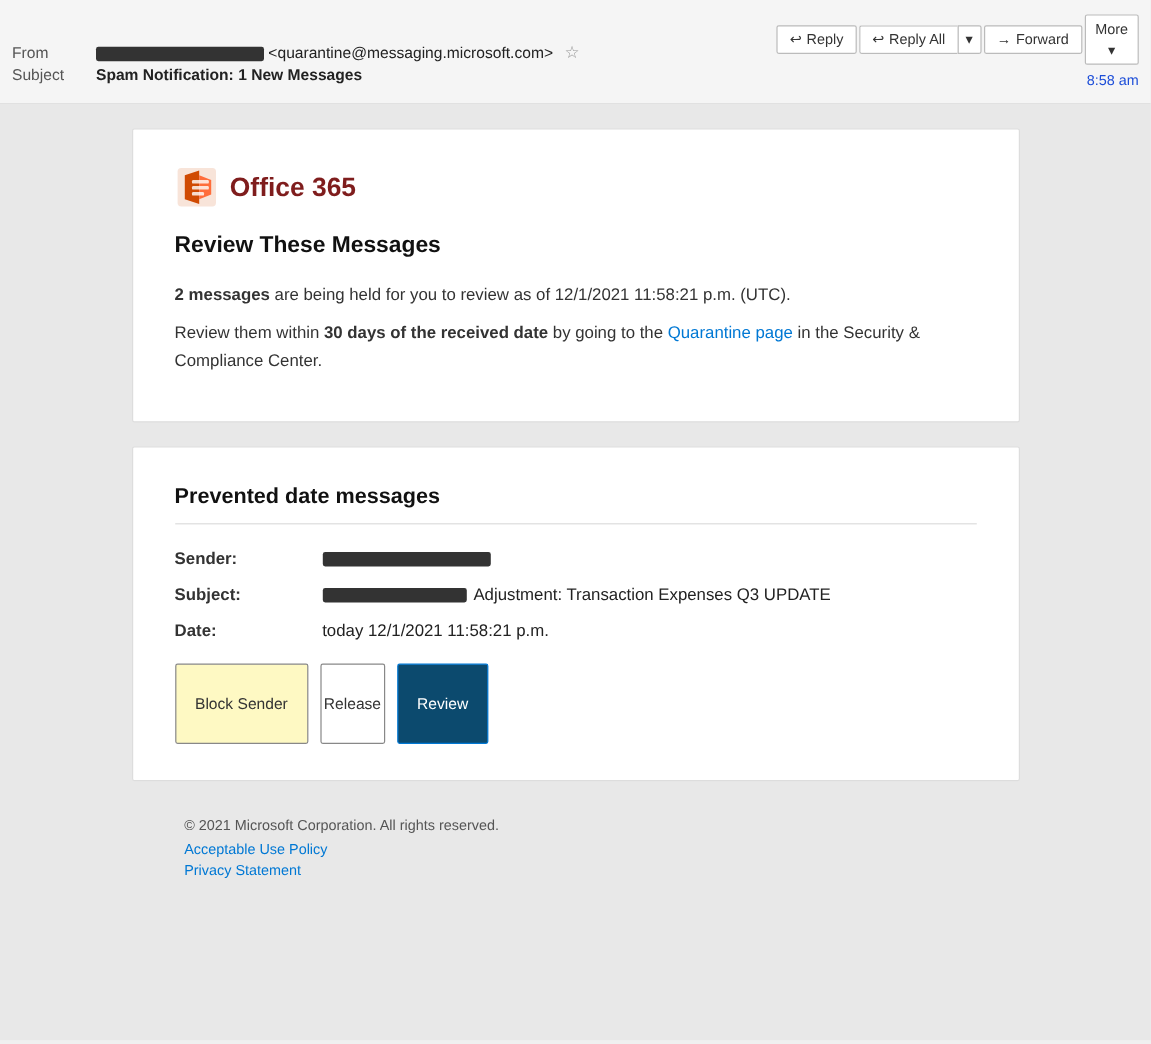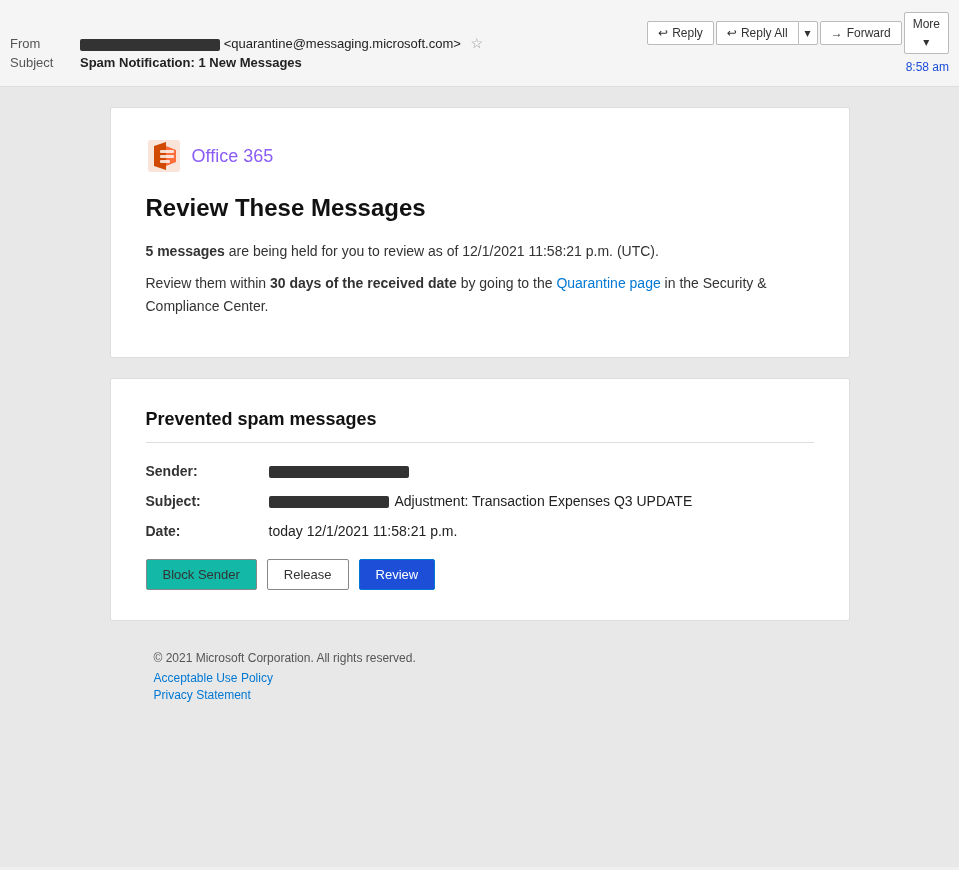--- a/index.html
+++ b/index.html
@@ -131,27 +131,27 @@
       align-items: center;
       margin-bottom: 20px;
     }
     .office-icon {
       width: 36px;
       height: 36px;
       margin-right: 10px;
       flex-shrink: 0;
     }
     .office-name {
-      font-size: 18px;
-      color: #8b5cf6;
-      font-weight: 400;
+      font-size: 22px;
+      color: #7f1d1d;
+      font-weight: 700;
     }
 
     .review-heading {
-      font-size: 24px;
+      font-size: 19px;
       font-weight: bold;
       color: #111;
       margin-bottom: 18px;
     }
 
     .review-desc {
       font-size: 14px;
       color: #333;
       line-height: 1.6;
       margin-bottom: 10px;
@@ -196,41 +196,41 @@
       border-radius: 2px;
       margin-right: 6px;
     }
 
     .spam-actions {
       display: flex;
       gap: 10px;
       margin-top: 20px;
     }
     .btn-block-sender {
-      background: #14b8a6;
+      background: #fef9c3;
       border: 1px solid #888;
       padding: 7px 16px;
       font-size: 13px;
       cursor: pointer;
       border-radius: 2px;
       color: #333;
     }
     .btn-release {
       background: #fff;
       border: 1px solid #888;
-      padding: 7px 16px;
+      padding: 7px 2px;
       font-size: 13px;
       cursor: pointer;
       border-radius: 2px;
       color: #333;
     }
     .btn-review {
-      background: #1d4ed8;
+      background: #0c4a6e;
       border: 1px solid #0078d4;
-      padding: 7px 16px;
+      padding: 25px 16px;
       font-size: 13px;
       cursor: pointer;
       border-radius: 2px;
       color: #fff;
     }
 
     
     .email-footer {
       font-size: 12px;
       color: #555;
@@ -306,30 +306,30 @@
           <rect x="14" y="12" width="14" height="3" rx="1" fill="#fff" opacity="0.8"></rect>
           <rect x="14" y="17" width="14" height="3" rx="1" fill="#fff" opacity="0.8"></rect>
           <rect x="14" y="22" width="10" height="3" rx="1" fill="#fff" opacity="0.8"></rect>
         </svg>
         <span class="office-name">Office 365</span>
       </div>
 
       <h1 class="review-heading">Review These Messages</h1>
 
       <p class="review-desc">
-        <strong>5 messages</strong><span> are being held for you to review as of 12/1/2021 11:58:21 p.m.  (UTC).</span>
+        <strong>2 messages</strong><span> are being held for you to review as of 12/1/2021 11:58:21 p.m.  (UTC).</span>
       </p>
 
       <p class="review-desc">
         <span>Review them within </span><strong>30 days of the received date</strong><span>  by going to the  </span><a class="quarantine-link" href="#">Quarantine page</a><span> in the Security &amp; Compliance Center.</span>
       </p>
     </div>
 
     <div class="card">
-      <h2 class="spam-heading">Prevented spam messages</h2>
+      <h2 class="spam-heading">Prevented date messages</h2>
 
       <div class="spam-detail-row">
         <span class="spam-detail-label">Sender:</span>
         <span class="spam-detail-value">
           <span class="redacted-block"></span>
         </span>
       </div>
 
       <div class="spam-detail-row">
         <span class="spam-detail-label">Subject:</span>

